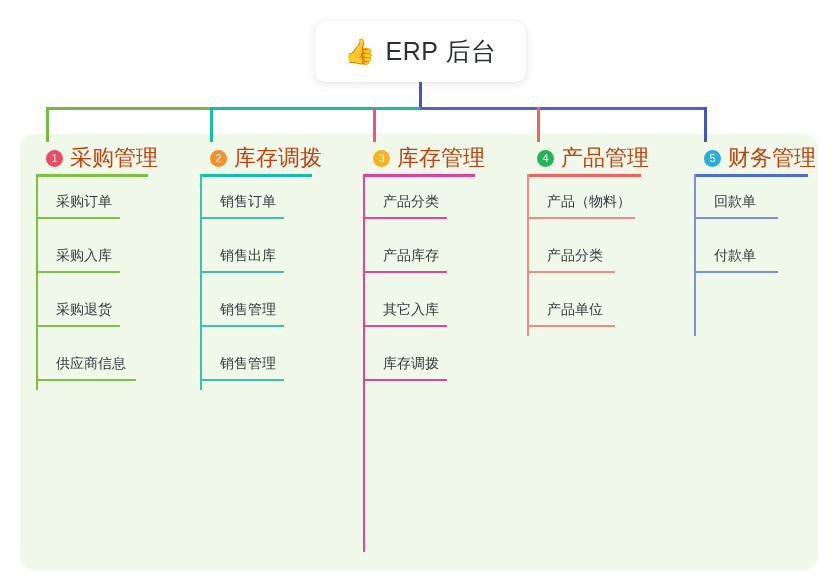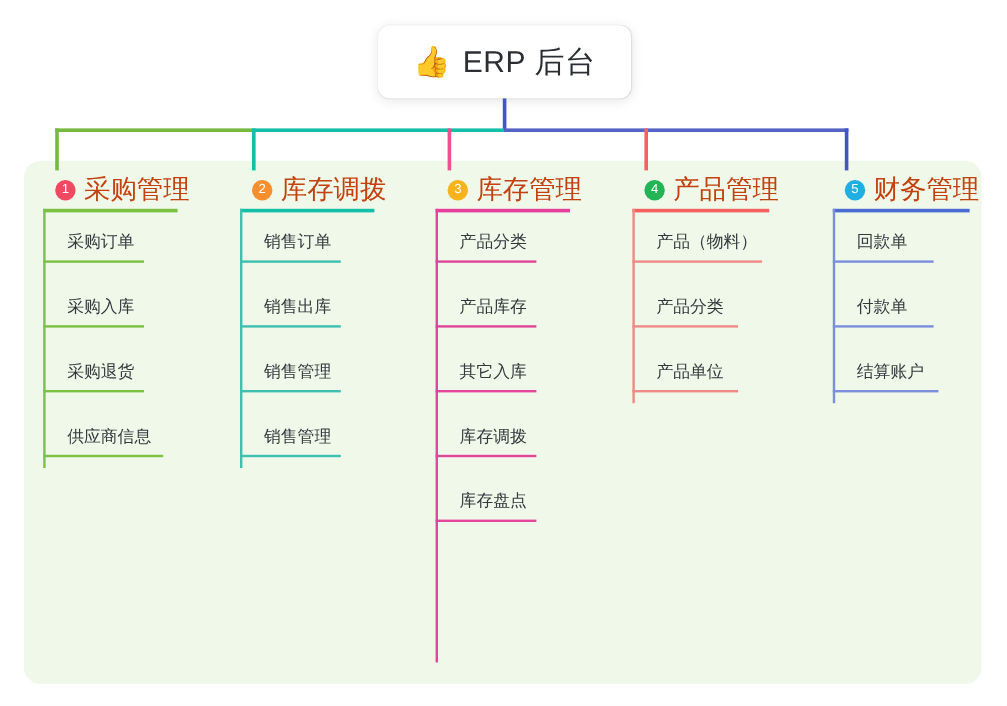--- a/index.html
+++ b/index.html
@@ -222,24 +222,20 @@
             <div class="leaf-rule" style="width: 84px; background: rgb(226, 69, 155);"></div>
           </div>
           <div class="leaf">
             <span class="leaf-label">其它入库</span>
             <div class="leaf-rule" style="width: 84px; background: rgb(226, 69, 155);"></div>
           </div>
           <div class="leaf">
             <span class="leaf-label">库存调拨</span>
             <div class="leaf-rule" style="width: 84px; background: rgb(226, 69, 155);"></div>
           </div>
-          <div class="leaf">
-            <span class="leaf-label">库存盘点</span>
-            <div class="leaf-rule" style="width: 84px; background: rgb(226, 69, 155);"></div>
-          </div>
         </div>
       </div>
       <div class="branch" style="left: 527px; width: 114px;">
         <div class="branch-head">
           <span class="badge" style="background: rgb(34, 180, 85);">4</span>
           <span class="branch-title">产品管理</span>
         </div>
         <div class="branch-rule" style="top: 28px; width: 114px; background: rgb(244, 97, 95);"></div>
         <div class="leaf-list" style="margin-top: 4px; font-family: Liberation Mono, monospace;">
           <div class="spine" style="height: 162px; background: rgb(241, 138, 134);"></div>
@@ -266,21 +262,17 @@
         <div class="leaf-list" style="margin-top: 4px; text-decoration: underline;">
           <div class="spine" style="height: 162px; background: rgb(124, 143, 220);"></div>
           <div class="leaf">
             <span class="leaf-label">回款单</span>
             <div class="leaf-rule" style="width: 84px; background: rgb(124, 143, 220);"></div>
           </div>
           <div class="leaf">
             <span class="leaf-label">付款单</span>
             <div class="leaf-rule" style="width: 84px; background: rgb(124, 143, 220);"></div>
           </div>
-          <div class="leaf">
-            <span class="leaf-label">结算账户</span>
-            <div class="leaf-rule" style="width: 88px; background: rgb(124, 143, 220);"></div>
-          </div>
         </div>
       </div>
     </div>
 
 </div>
 
 </body></html>

